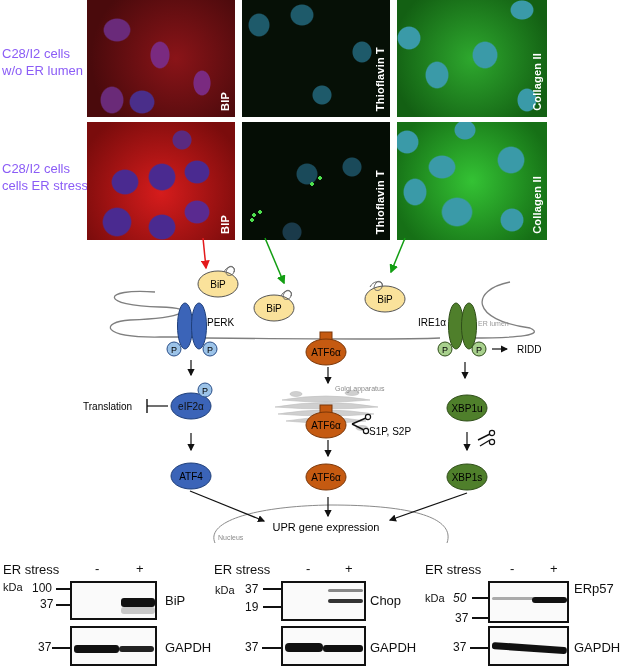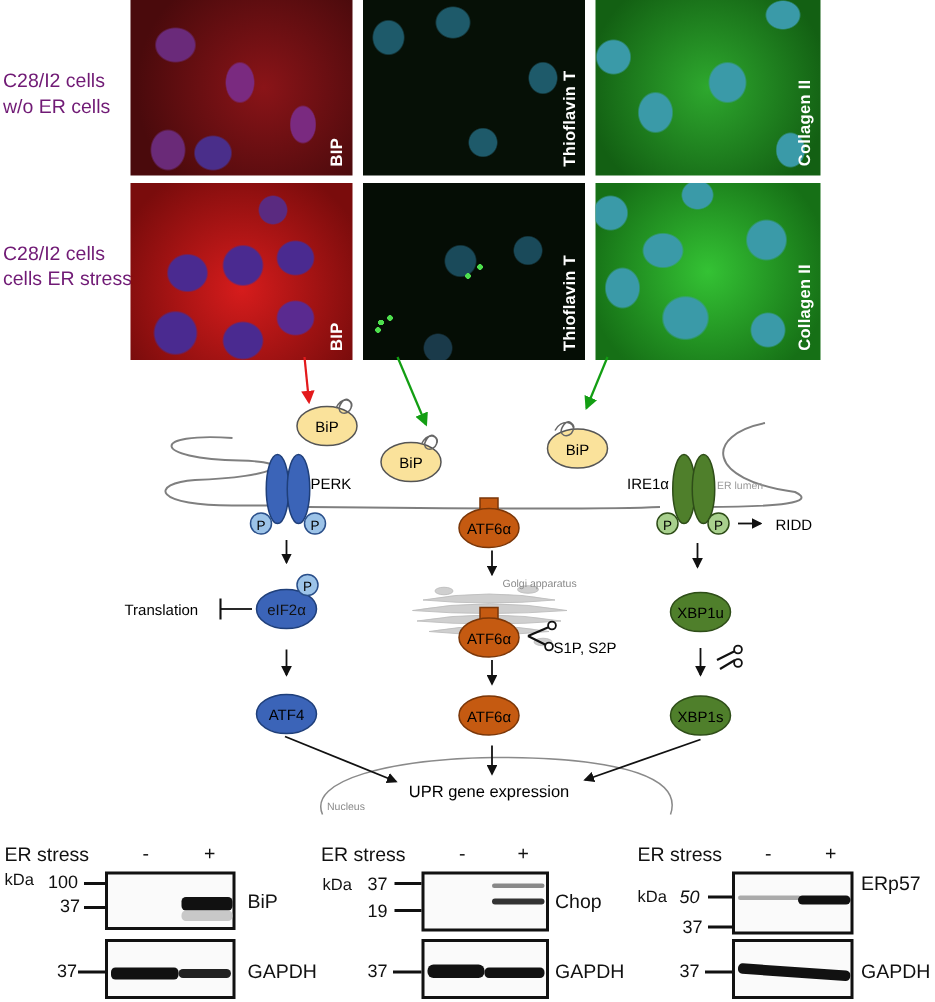--- a/index.html
+++ b/index.html
@@ -1,33 +1,33 @@
 <!DOCTYPE html>
 <html><head>
 <meta charset="utf-8">
 <style>
   html, body { margin: 0; padding: 0; background: #ffffff; }
   body { width: 623px; height: 668px; position: relative; overflow: hidden; font-family: "Liberation Sans", sans-serif; color: #111; }
   .abs { position: absolute; }
-  .row-label { font-size: 13px; line-height: 17px; color: #701a75; }
+  .row-label { font-size: 13px; line-height: 17px; color: #8b5cf6; }
   .panel { position: absolute; overflow: hidden; }
   .panel-label { position: absolute; right: 4px; bottom: 6px; color: #fff; font-weight: bold; font-size: 11px; writing-mode: vertical-rl; transform: rotate(180deg); letter-spacing: 0.2px; }
   .blot-box { position: absolute; border: 2px solid #111; background: #fafafa; box-sizing: border-box; }
   .blot-text { position: absolute; font-size: 12px; color: #111; }
   .blot-name { position: absolute; font-size: 13px; color: #111; }
   .marker-line { position: absolute; height: 2px; background: #111; }
   svg text { font-family: "Liberation Sans", sans-serif; }
 </style>
 </head>
 <body>
 
 <div>
   <div class="abs row-label" style="left:2px; top:45px;">
     <div>C28/I2 cells</div>
-    <div>w/o ER cells</div>
+    <div>w/o ER lumen</div>
   </div>
   <div class="abs row-label" style="left:2px; top:160px;">
     <div>C28/I2 cells</div>
     <div>cells ER stress</div>
   </div>
 
   <div class="panel" style="left:87px; top:0; width:148px; height:117px; background: radial-gradient(ellipse 14px 12px at 30px 30px, #6a2a7a 90%, transparent 100%), radial-gradient(ellipse 10px 14px at 73px 55px, #7a2a80 90%, transparent 100%), radial-gradient(ellipse 13px 12px at 55px 102px, #4a2e8a 90%, transparent 100%), radial-gradient(ellipse 12px 14px at 25px 100px, #6a2a78 90%, transparent 100%), radial-gradient(ellipse 9px 13px at 115px 83px, #7a2a80 90%, transparent 100%), radial-gradient(circle at 60% 50%, #8a1418, #4a0a0c 80%);">
     <span class="panel-label">BIP</span>
   </div>
   <div class="panel" style="left:242px; top:0; width:148px; height:117px; background: radial-gradient(ellipse 11px 12px at 17px 25px, #1e5a6a 90%, transparent 100%), radial-gradient(ellipse 12px 11px at 60px 15px, #1e5a6a 90%, transparent 100%), radial-gradient(ellipse 10px 10px at 80px 95px, #1e5a6a 90%, transparent 100%), radial-gradient(ellipse 10px 11px at 120px 52px, #1e5a6a 90%, transparent 100%), #061006;">

